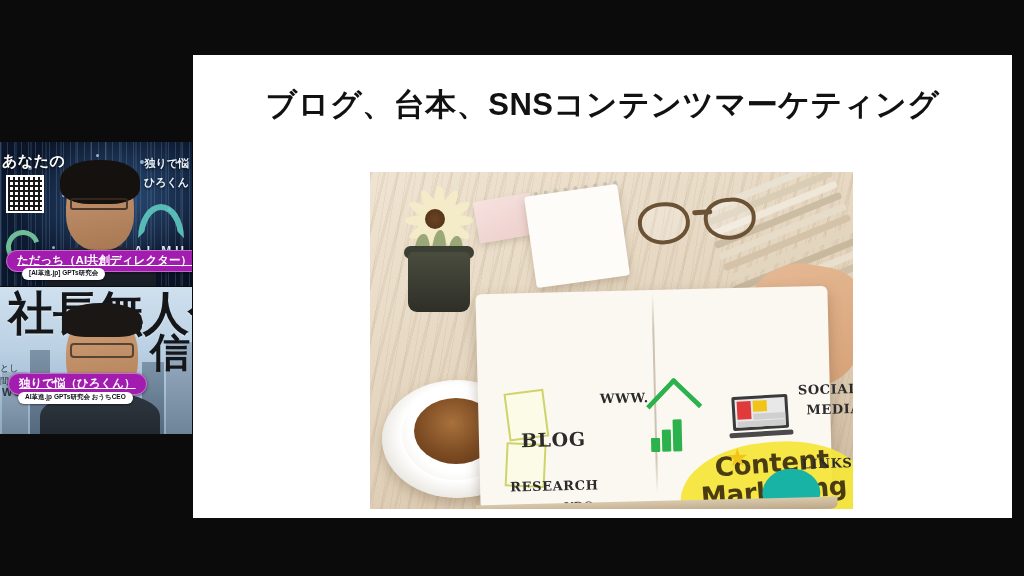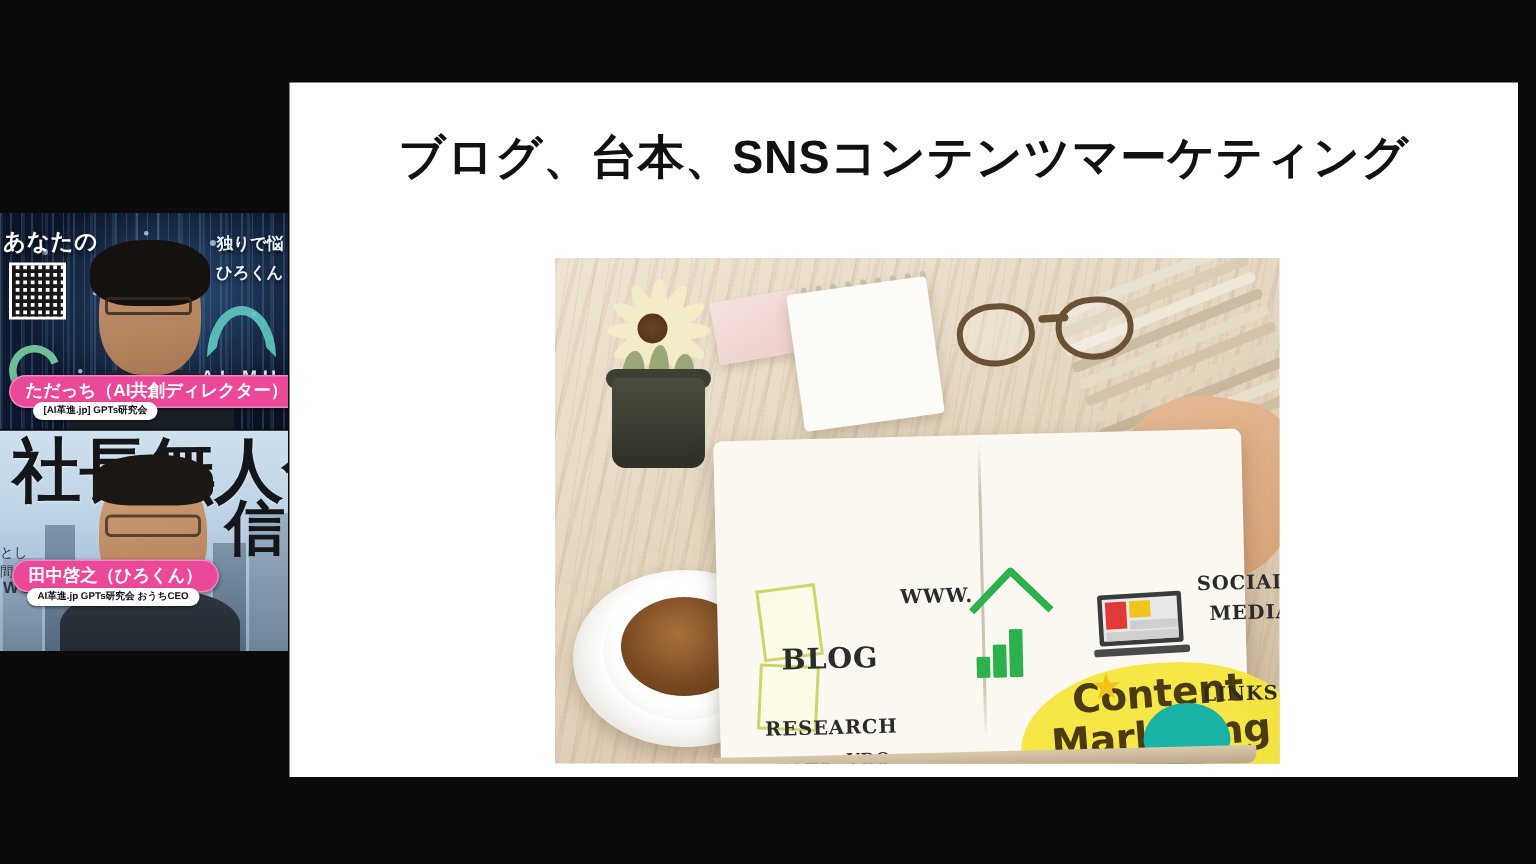--- a/index.html
+++ b/index.html
@@ -207,24 +207,25 @@
   .wave{ position:absolute; right:8px; top:62px; width:46px; height:34px;
             border:6px solid #5fc9c0; border-radius:50% 50% 0 0 / 100% 100% 0 0;
             border-bottom-color:transparent; opacity:.9;}
 
   
   .person-head{ position:absolute; border-radius:48% 48% 42% 42%; }
   .person-body{ position:absolute; border-radius:42% 42% 0 0; }
 
   
   .badge{
-    position:absolute; background:#ec4899; color:#ffffff;
+    position:absolute; background:#a21caf; color:#ffffff;
     border-radius:14px; padding:2px 10px 3px; font-size:11.5px; font-weight:bold;
     white-space:nowrap; box-shadow:0 1px 3px rgba(0,0,0,.5);
     border:1px solid rgba(255,255,255,.35);
+    text-decoration:underline;
   }
   .badge-sub{
     position:absolute; background:#ffffff; color:#10101a;
     border-radius:10px; padding:1px 7px 2px; font-size:6.5px; font-weight:bold;
     white-space:nowrap; box-shadow:0 1px 2px rgba(0,0,0,.45);
   }
 
   
   .ticker{
     position:absolute; left:0; bottom:0; width:1024px; height:34px;
@@ -405,18 +406,18 @@
     <div class="cam2-small">
       <div>とし</div>
       <div>間~</div>
     </div>
 
     <div class="person-body" style="left:40px;top:106px;width:120px;height:56px;background:linear-gradient(180deg,#2f3740,#1d242b);"></div>
     <div class="person-head" style="left:66px;top:24px;width:72px;height:88px;background:linear-gradient(170deg,#d2a179,#b07f57);"></div>
     <div style="position:absolute;left:62px;top:16px;width:80px;height:34px;background:#1b1714;border-radius:48% 48% 30% 30%;"></div>
     <div style="position:absolute;left:70px;top:56px;width:64px;height:15px;border:2px solid #4a3c2e;border-radius:4px;opacity:.9"></div>
 
-    <div class="badge" style="left:8px;top:86px;">田中啓之（ひろくん）</div>
+    <div class="badge" style="left:8px;top:86px;">独りで悩（ひろくん）</div>
     <div class="badge-sub" style="left:18px;top:105px;">AI革進.jp GPTs研究会 おうちCEO</div>
   </div>
 
 
 </div>
 
 </body></html>

